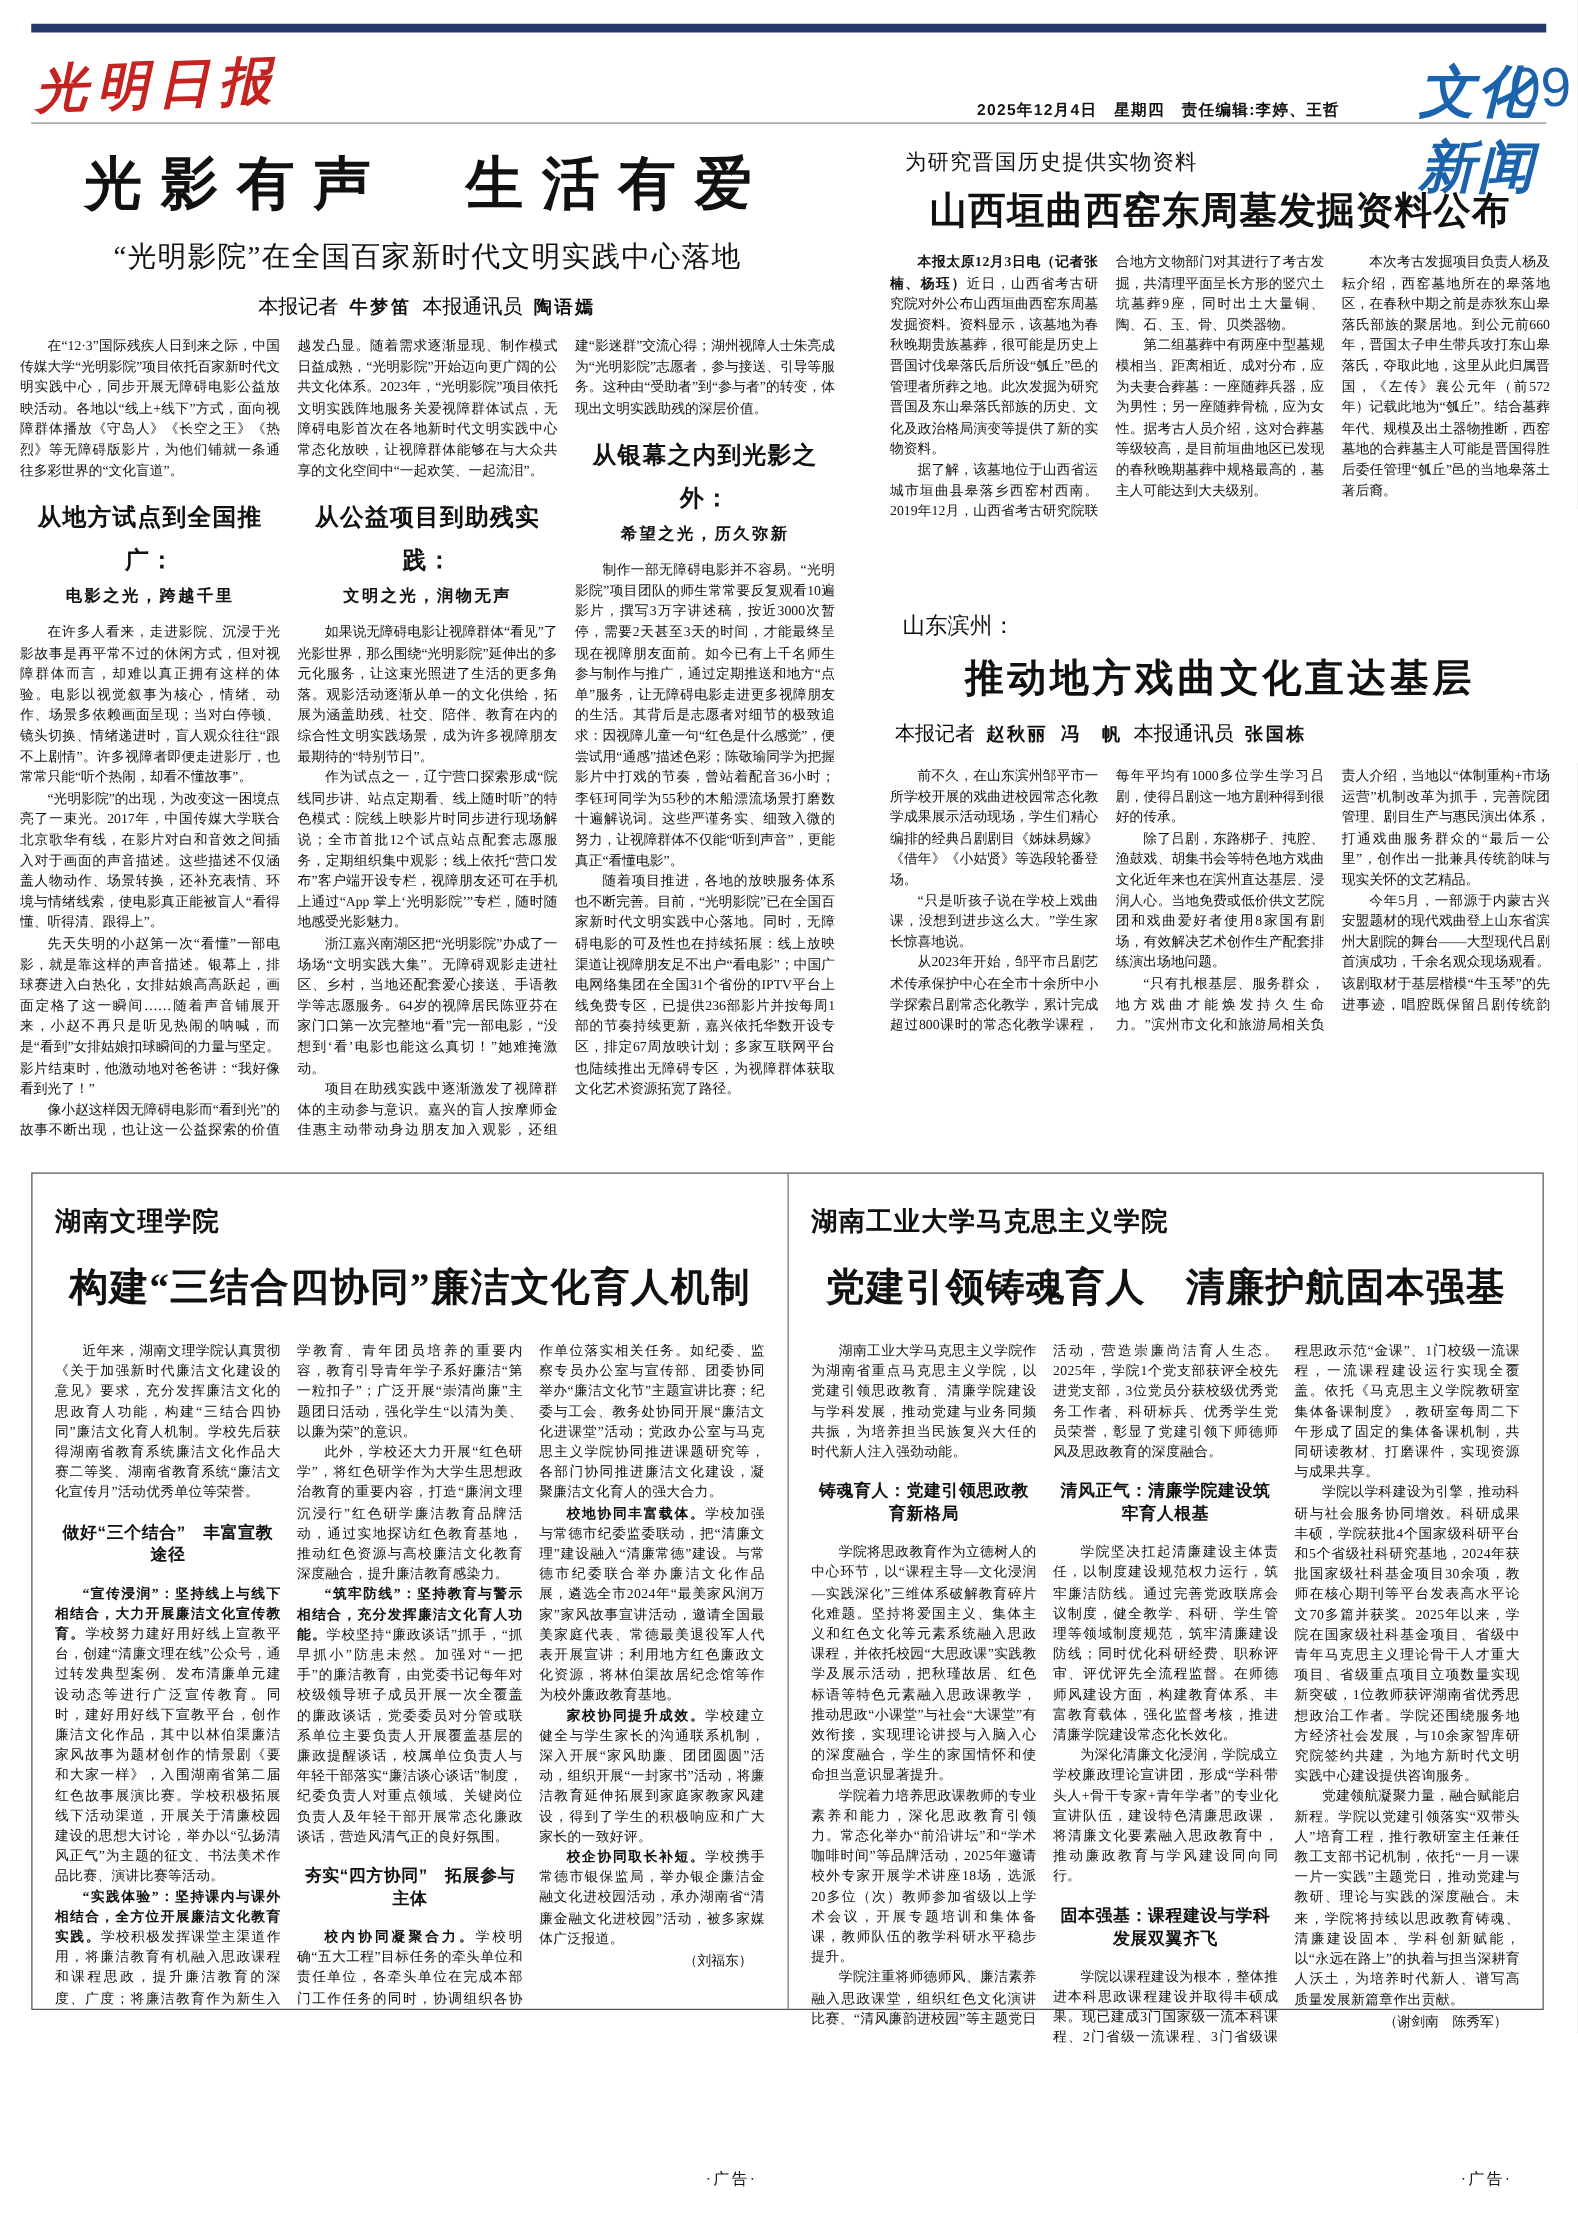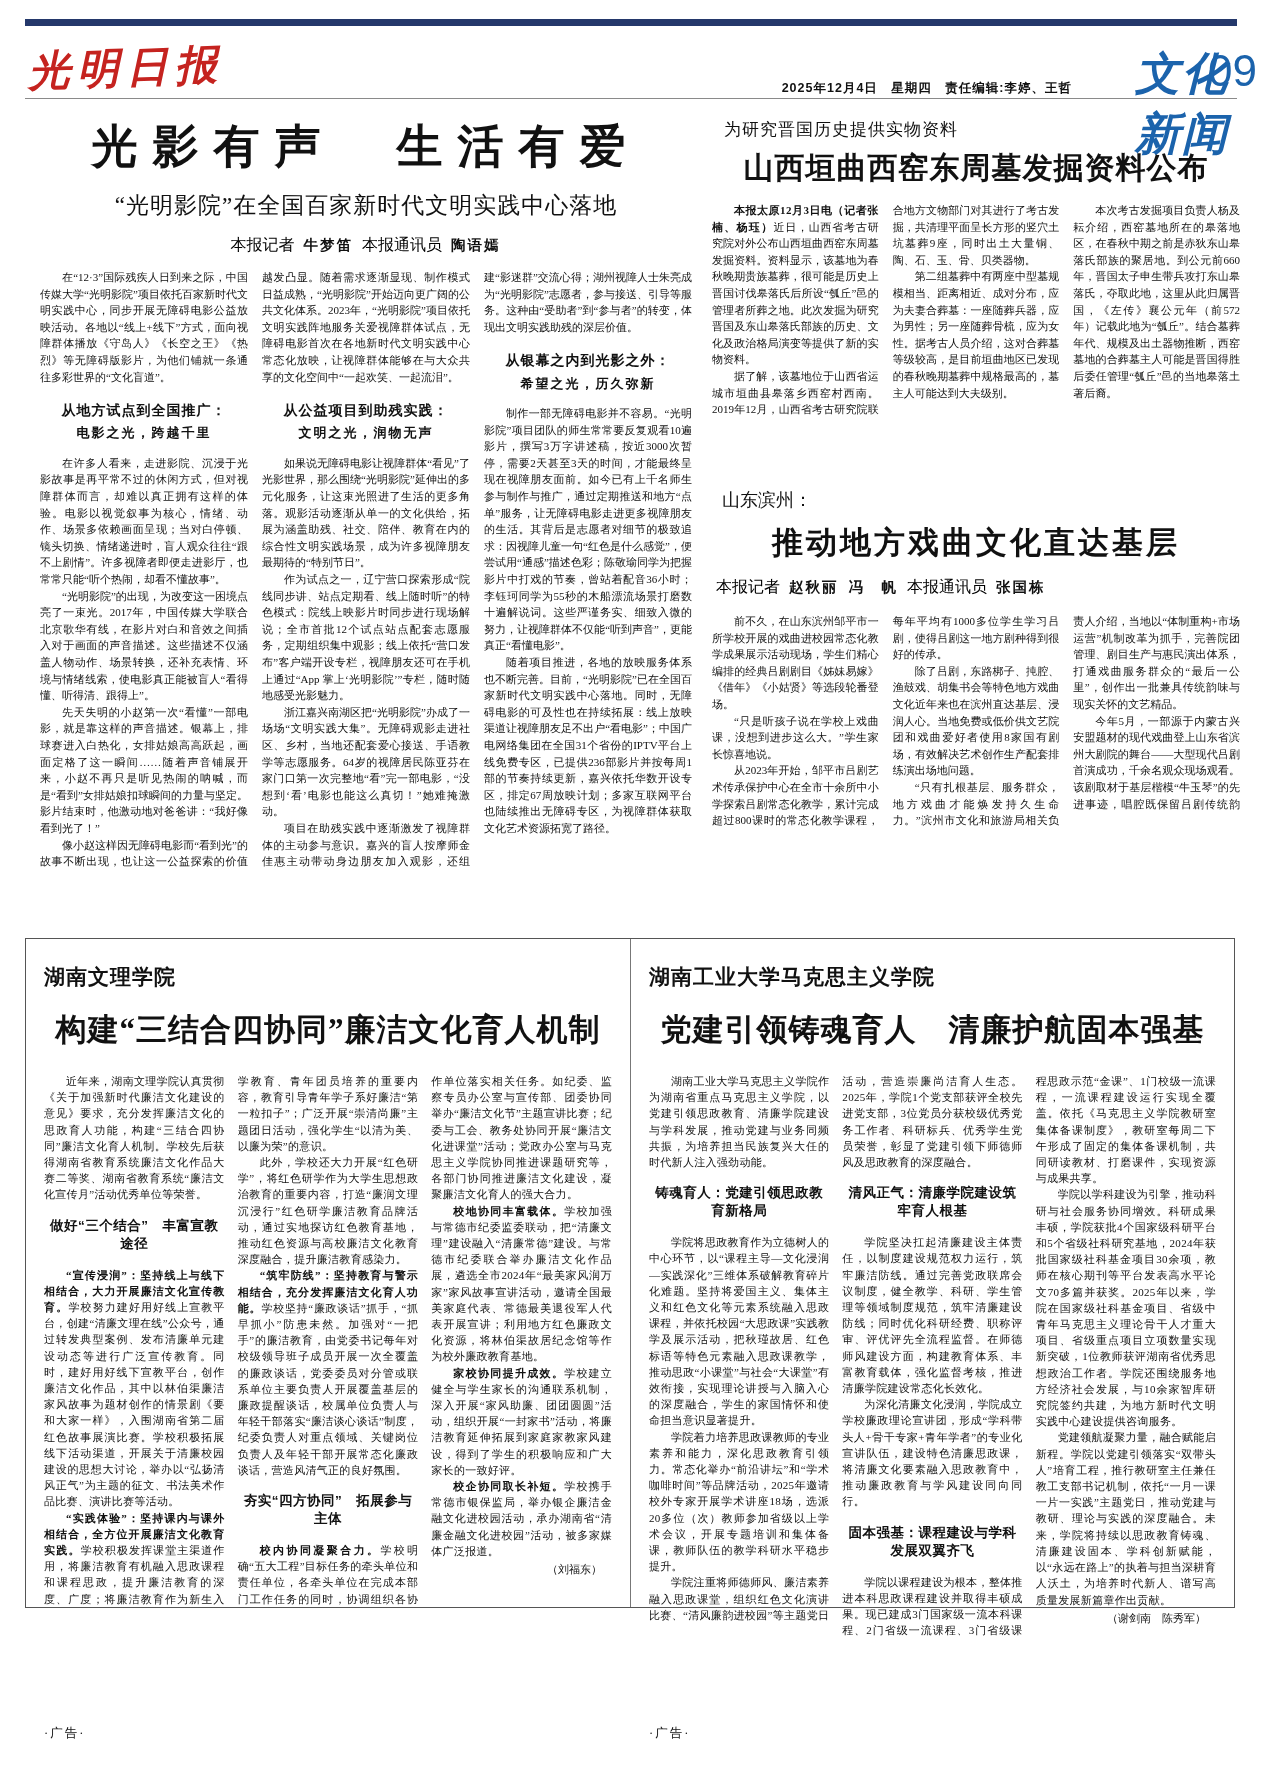--- a/index.html
+++ b/index.html
@@ -10,31 +10,31 @@
   .masthead{position:absolute;left:28px;top:40px;font-size:42px;font-weight:900;font-style:italic;
             color:#c5231f;letter-spacing:7px;transform:rotate(-2deg);font-family:"Liberation Serif",serif;}
   .dateline{position:absolute;top:80px;right:190px;font-size:12.5px;font-weight:bold;
             font-family:"Liberation Sans",sans-serif;letter-spacing:1px;}
   .section-title{position:absolute;top:44px;left:1135px;font-size:45px;font-weight:900;font-style:italic;
             color:#1b63ac;letter-spacing:2px;font-family:"Liberation Sans",sans-serif;}
   .page-no{position:absolute;top:46px;left:1208px;font-size:44px;color:#1b63ac;
             font-family:"Liberation Sans",sans-serif;font-weight:400;}
   .header-rule{position:absolute;top:98px;left:25px;right:25px;height:1px;background:#8a8a8a;}
   
-  .main-art{position:absolute;left:40px;top:116px;width:652px;}
+  .main-art{position:absolute;left:16px;top:116px;width:652px;}
   .m-headline{text-align:center;font-size:46px;font-weight:900;letter-spacing:15px;white-space:nowrap;}
   .m-subtitle{text-align:center;font-size:23px;margin-top:12px;letter-spacing:1px;}
   .m-byline{text-align:center;margin-top:14px;}
   .by-role{font-size:16px;color:#000000;margin:0 4px;}
   .by-name{font-size:14.5px;font-weight:bold;margin:0 5px;letter-spacing:2px;}
   .m-body{margin-top:13px;height:656px;column-count:3;column-gap:14px;overflow:hidden;}
   .bp{margin:0;font-size:11px;line-height:16.6px;text-align:justify;text-indent:2em;}
   .bp b{letter-spacing:0.5px;}
   .sub2{text-align:center;font-weight:bold;margin:13px 0 12px 0;break-inside:avoid;}
-  .sub2 .l1{font-size:14px;letter-spacing:1px;line-height:1.8;}
+  .sub2 .l1{font-size:19px;letter-spacing:1px;line-height:1.8;}
   .sub2 .l2{font-size:13px;letter-spacing:2px;line-height:1.5;}
   
   .right-block{position:absolute;left:712px;top:118px;width:528px;}
   .kicker{font-size:17px;letter-spacing:1px;padding-left:12px;}
   .r-headline{text-align:center;font-size:30px;font-weight:900;letter-spacing:1px;margin-top:7px;white-space:nowrap;}
   .shanxi-body{margin-top:13px;height:252px;column-count:3;column-gap:14px;overflow:hidden;}
   .sd-kicker{font-size:18px;font-family:"Liberation Sans",sans-serif;margin-top:34px;padding-left:10px;}
   .sd-headline{text-align:center;font-size:31px;font-weight:900;letter-spacing:3px;margin-top:10px;}
   .sd-byline{margin-top:13px;}
   .sd-body{margin-top:15px;height:226px;column-count:3;column-gap:14px;overflow:hidden;}
@@ -43,21 +43,21 @@
           box-sizing:border-box;display:flex;}
   .ad{width:605px;box-sizing:border-box;padding:24px 18px 8px 18px;}
   .ad-right{border-left:1px solid #777;}
   .ad-kicker{font-size:21px;font-weight:bold;font-family:"Liberation Sans",sans-serif;letter-spacing:1px;}
   .ad-headline{text-align:center;font-size:31px;font-weight:900;letter-spacing:1px;margin-top:18px;white-space:nowrap;}
   .ad-body{margin-top:22px;height:642px;column-count:3;column-gap:13px;overflow:hidden;}
   .ad-body .bp{font-size:11px;line-height:16.2px;letter-spacing:0.3px;}
   .sub3{text-align:center;font-weight:bold;font-size:13.5px;font-family:"Liberation Sans",sans-serif;
         margin:14px 0;break-inside:avoid;letter-spacing:0.5px;}
   .sig{margin:2px 0 0 0;font-size:11px;line-height:16.2px;text-align:right;padding-right:10px;}
-  .ad-marker{text-align:left;font-size:12.5px;margin-top:10px;padding-right:6px;letter-spacing:2px;}
+  .ad-marker{text-align:right;font-size:12.5px;margin-top:20px;padding-right:6px;letter-spacing:2px;}
 </style>
 </head>
 <body>
 
 <div class="page">
 
   <div class="topbar"></div>
   <div class="masthead">光明日报</div>
   <div class="dateline">2025年12月4日　星期四　责任编辑:李婷、王哲</div>
   <div class="section-title">文化新闻</div>

